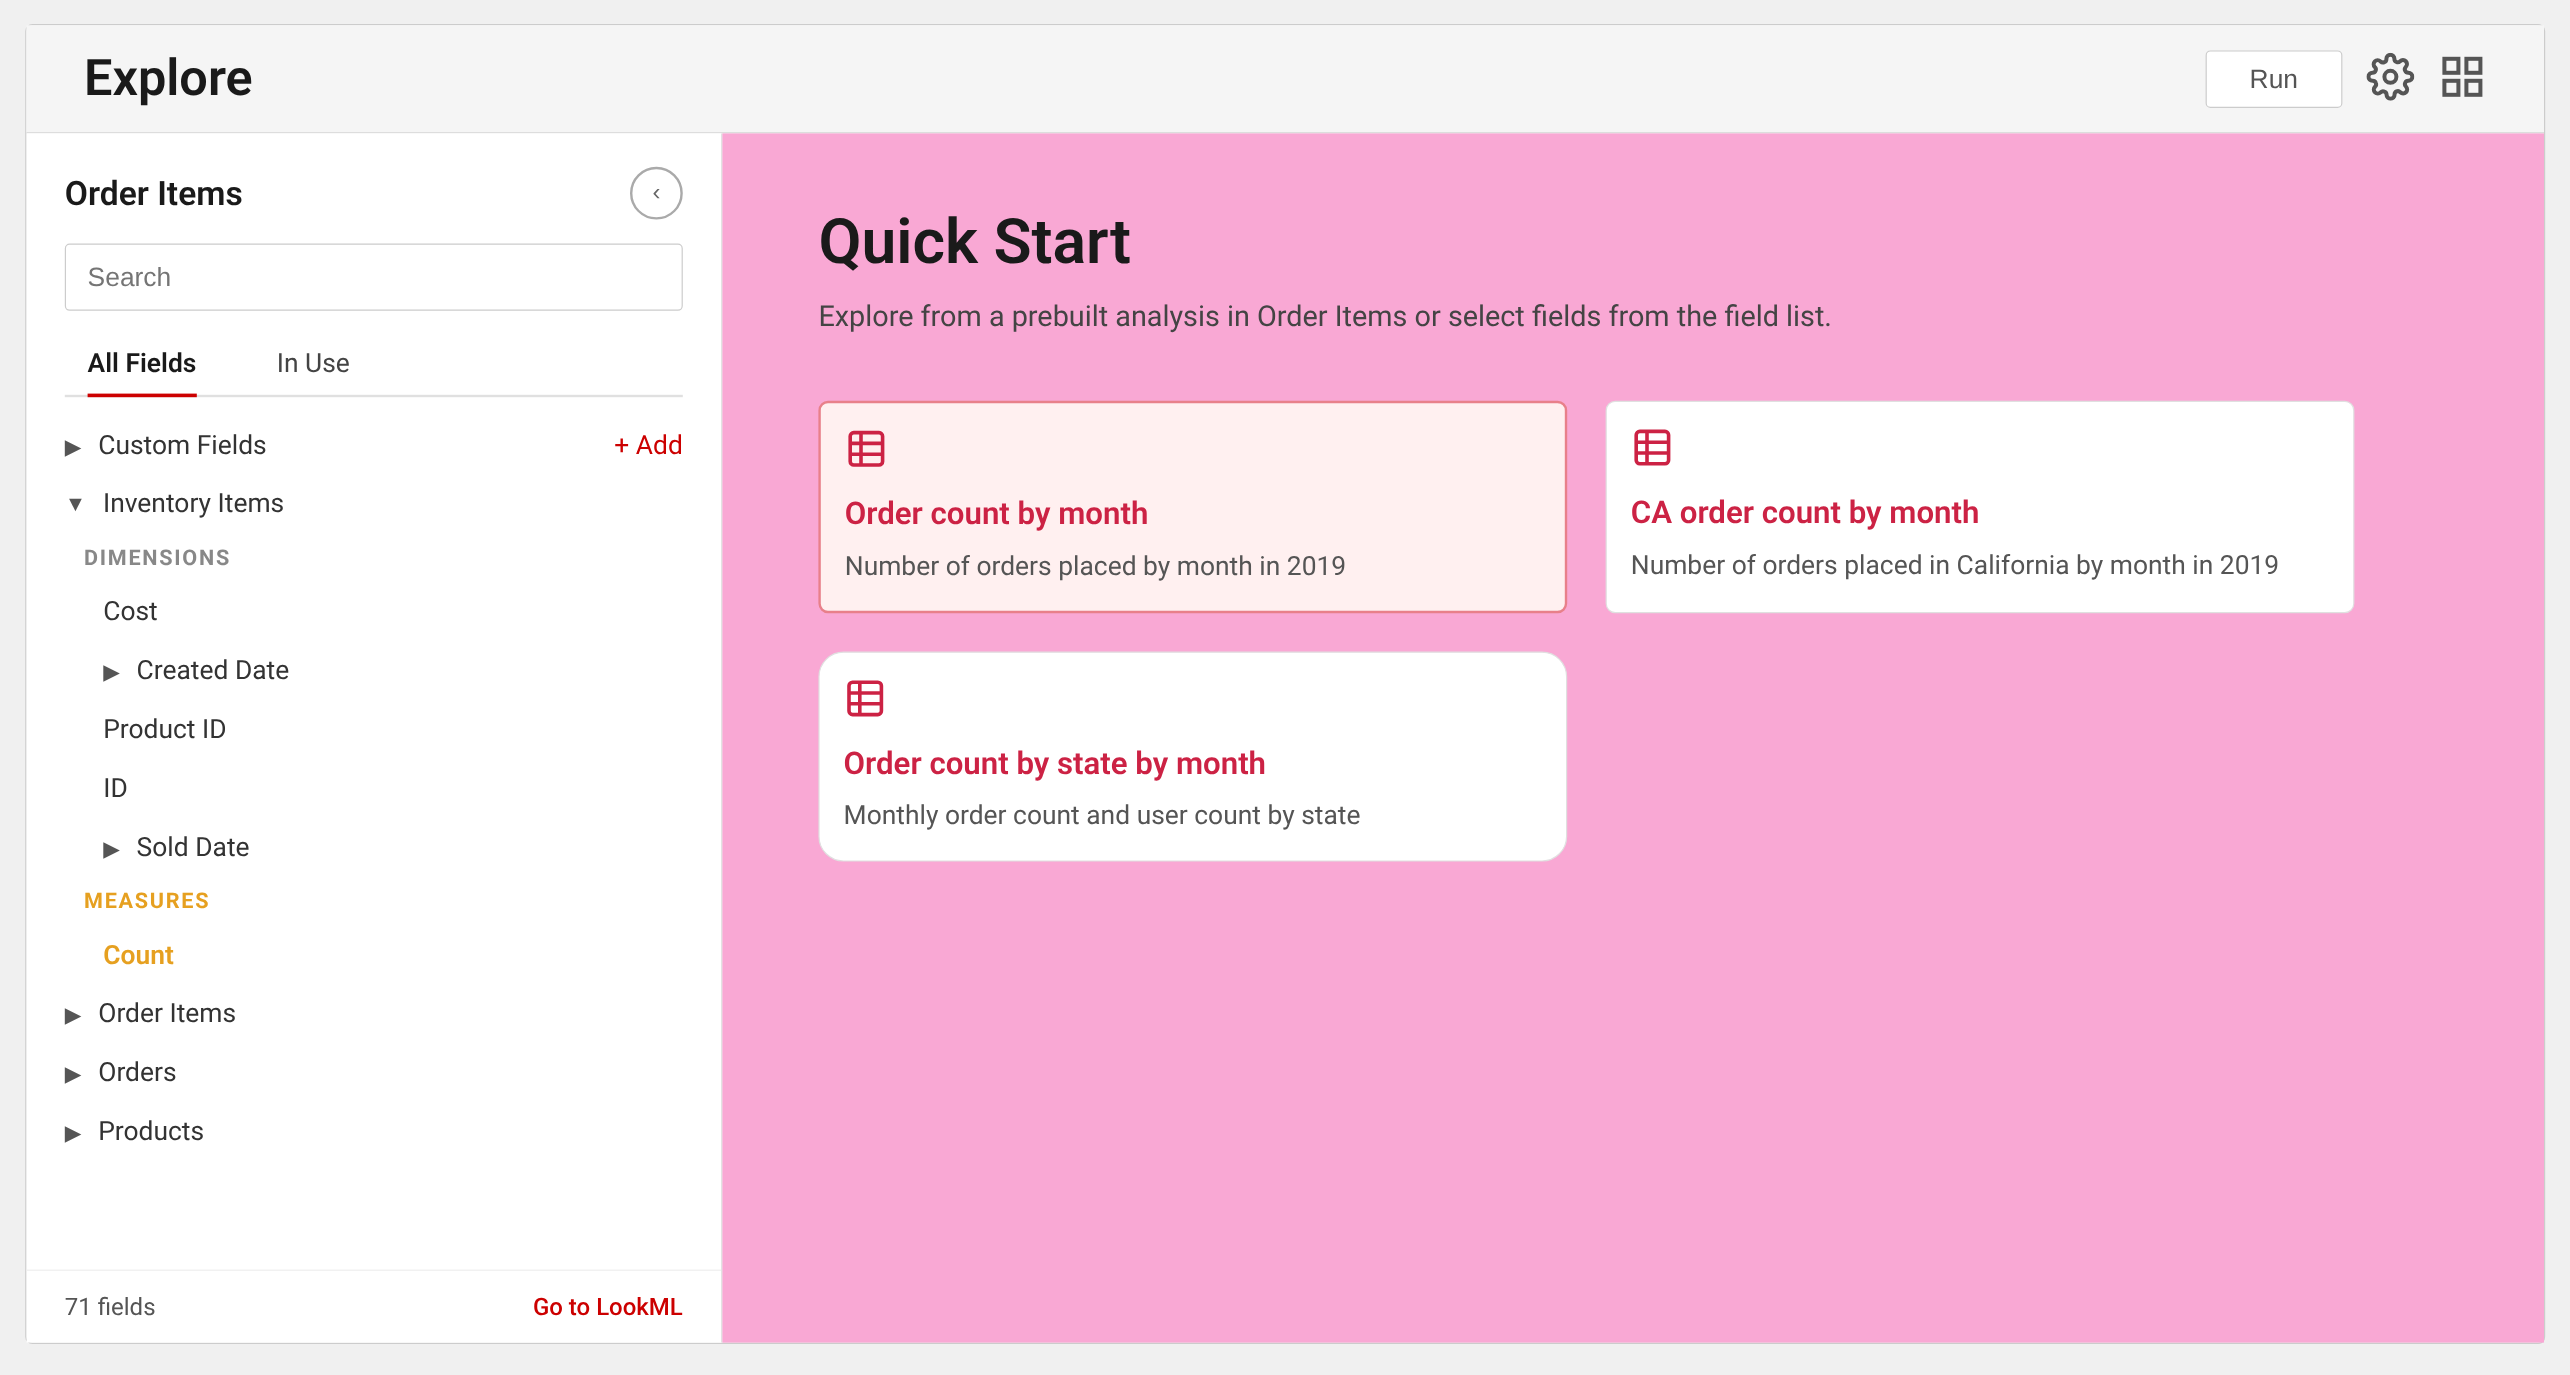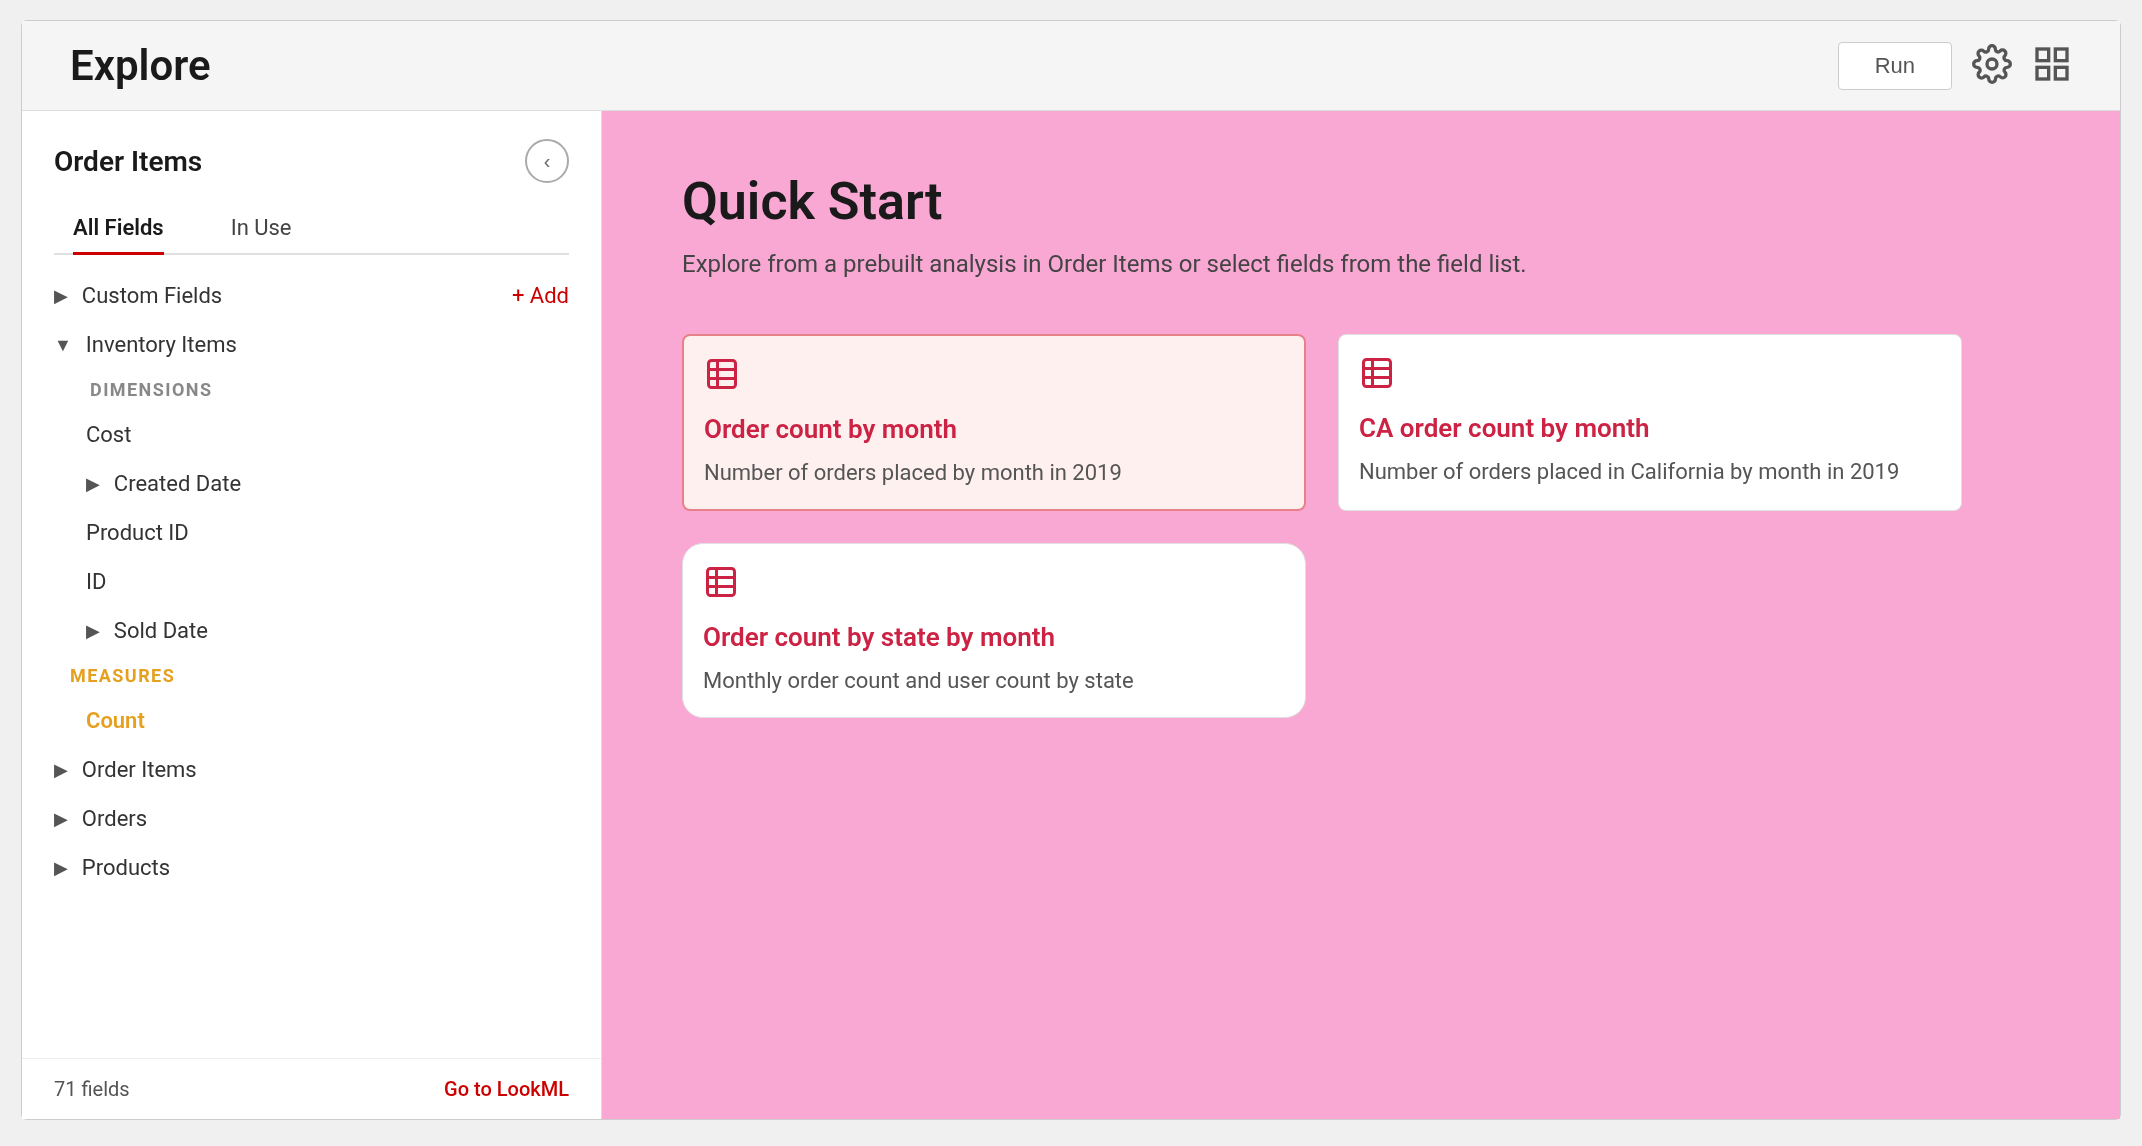--- a/index.html
+++ b/index.html
@@ -153,21 +153,20 @@
       color: #555;
       font-size: 18px;
     }
     .section-label {
       font-size: 18px;
       font-weight: 700;
       color: #888;
       letter-spacing: 0.08em;
       padding: 10px 48px;
       text-transform: uppercase;
-      margin-left: 20px;
     }
     .field-item.indent {
       padding-left: 64px;
     }
     .add-btn {
       color: #cc0000;
       font-size: 22px;
       margin-left: auto;
       cursor: pointer;
     }
@@ -288,20 +287,21 @@
   <div class="main-layout">
 
     <div class="sidebar">
       <div class="sidebar-header">
         <span class="sidebar-title">Order Items</span>
         <button class="collapse-btn">
           <span>‹</span>
         </button>
       </div>
 
+      <input class="search-box" type="text" placeholder="Search" style="">
 
       <div class="tabs">
         <div class="tab active">All Fields</div>
         <div class="tab">In Use</div>
       </div>
 
       <div class="field-list">
 
         <div class="field-item">
           <span class="arrow">▶</span>

